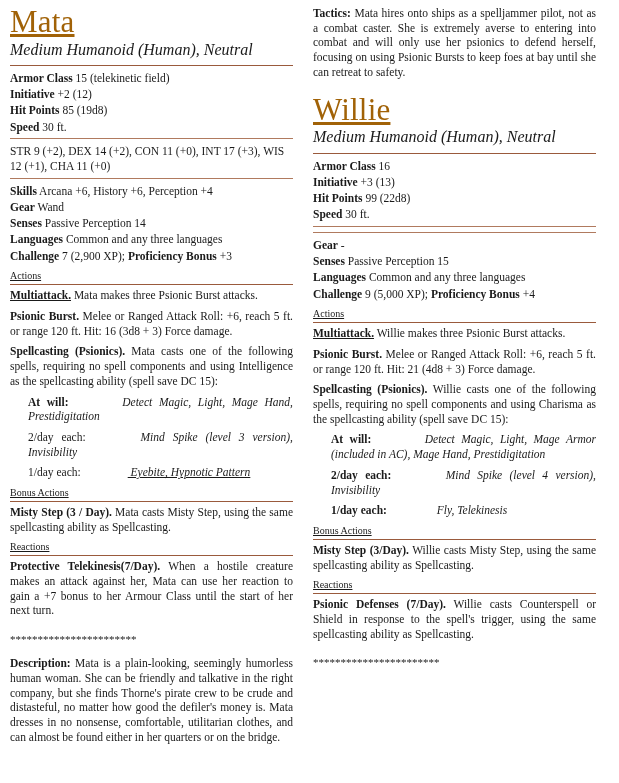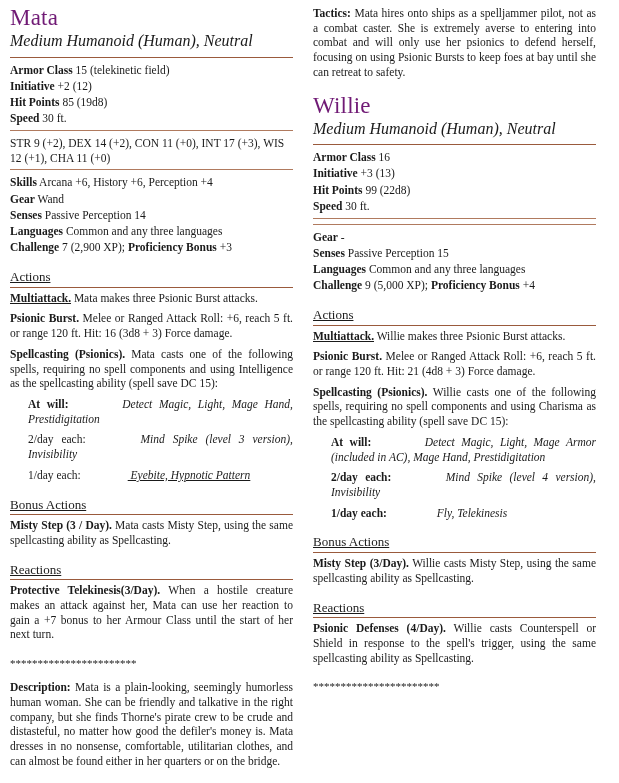--- a/index.html
+++ b/index.html
@@ -24,26 +24,27 @@
     flex-direction: row;
     gap: 20px;
     overflow: hidden;
   }
   .col {
     width: 283px;
     flex: 0 0 283px;
   }
   .statname {
     font-family: "Liberation Serif", serif;
-    font-size: 23px;
-    color: #701a75;
+    font-size: 31px;
+    color: #a16207;
     font-weight: normal;
     letter-spacing: 0.2px;
     margin: 0 0 1px 0;
     line-height: 1.05;
+    text-decoration: underline;
   }
   .subtitle {
     font-style: italic;
     font-size: 16px;
     margin: 0 0 5px 0;
   }
   .rule {
     height: 0;
     border-top: 1px solid #9a5a3c;
     margin: 4px 0 5px 0;
@@ -54,22 +55,22 @@
   .block {
     margin: 0 0 2px 0;
   }
   .line {
     margin: 0 0 1.5px 0;
   }
   .b { font-weight: bold; }
   .i { font-style: italic; margin-left: 47px; }
   .u { text-decoration: underline; }
   .section-head {
-    font-size: 13px;
-    margin: 14px 0 3px 0;
+    font-size: 10px;
+    margin: 7px 0 3px 0;
     padding-bottom: 1px;
     border-bottom: 1px solid #9a5a3c;
     text-decoration: underline;
     display: block;
   }
   p.entry {
     margin: 0 0 6px 0;
     text-align: justify;
   }
   .sub {
@@ -130,21 +131,21 @@
     <p class="entry"><span class="b">Spellcasting (Psionics).</span><span> Mata casts one of the following spells, requiring no spell components and using Intelligence as the spellcasting ability (spell save DC 15):</span></p>
 
     <p class="sub"><span class="b">At will:</span><span class="i"> Detect Magic, Light, Mage Hand, Prestidigitation</span></p>
     <p class="sub"><span>2/day each:</span><span class="i"> Mind Spike (level 3 version), Invisibility</span></p>
     <p class="sub"><span>1/day each:</span><span class="i u"> Eyebite, Hypnotic Pattern</span></p>
 
     <div class="section-head">Bonus Actions</div>
     <p class="entry"><span class="b">Misty Step (3 / Day).</span><span> Mata casts Misty Step, using the same spellcasting ability as Spellcasting.</span></p>
 
     <div class="section-head">Reactions</div>
-    <p class="entry"><span class="b">Protective Telekinesis(3/Day).</span><span> When a hostile creature makes an attack against her, Mata can use her reaction to gain a +7 bonus to her Armour Class until the start of her next turn.</span></p>
+    <p class="entry"><span class="b">Protective Telekinesis(7/Day).</span><span> When a hostile creature makes an attack against her, Mata can use her reaction to gain a +7 bonus to her Armour Class until the start of her next turn.</span></p>
 
     <div class="stars">***********************</div>
 
     <p class="desc"><span class="b">Description:</span><span> Mata is a plain-looking, seemingly humorless human woman. She can be friendly and talkative in the right company, but she finds Thorne's pirate crew to be crude and distasteful, no matter how good the defiler's money is. Mata dresses in no nonsense, comfortable, utilitarian clothes, and can almost be found either in her quarters or on the bridge.</span></p>
 
   </div>
 
   <div class="col">
 
     <p class="tactics"><span class="b">Tactics:</span><span> Mata hires onto ships as a spelljammer pilot, not as a combat caster. She is extremely averse to entering into combat and will only use her psionics to defend herself, focusing on using Psionic Bursts to keep foes at bay until she can retreat to safety.</span></p>
@@ -179,19 +180,19 @@
     <p class="entry"><span class="b">Spellcasting (Psionics).</span><span> Willie casts one of the following spells, requiring no spell components and using Charisma as the spellcasting ability (spell save DC 15):</span></p>
 
     <p class="sub"><span class="b">At will:</span><span class="i"> Detect Magic, Light, Mage Armor (included in AC), Mage Hand, Prestidigitation</span></p>
     <p class="sub"><span class="b">2/day each:</span><span class="i"> Mind Spike (level 4 version), Invisibility</span></p>
     <p class="sub"><span class="b">1/day each:</span><span class="i"> Fly, Telekinesis</span></p>
 
     <div class="section-head">Bonus Actions</div>
     <p class="entry"><span class="b">Misty Step (3/Day).</span><span> Willie casts Misty Step, using the same spellcasting ability as Spellcasting.</span></p>
 
     <div class="section-head">Reactions</div>
-    <p class="entry"><span class="b">Psionic Defenses (4/Day).</span><span> Willie casts Counterspell or Shield in response to the spell's trigger, using the same spellcasting ability as Spellcasting.</span></p>
+    <p class="entry"><span class="b">Psionic Defenses (7/Day).</span><span> Willie casts Counterspell or Shield in response to the spell's trigger, using the same spellcasting ability as Spellcasting.</span></p>
 
     <div class="stars">***********************</div>
 
   </div>
 
 </div>
 
 </body></html>

